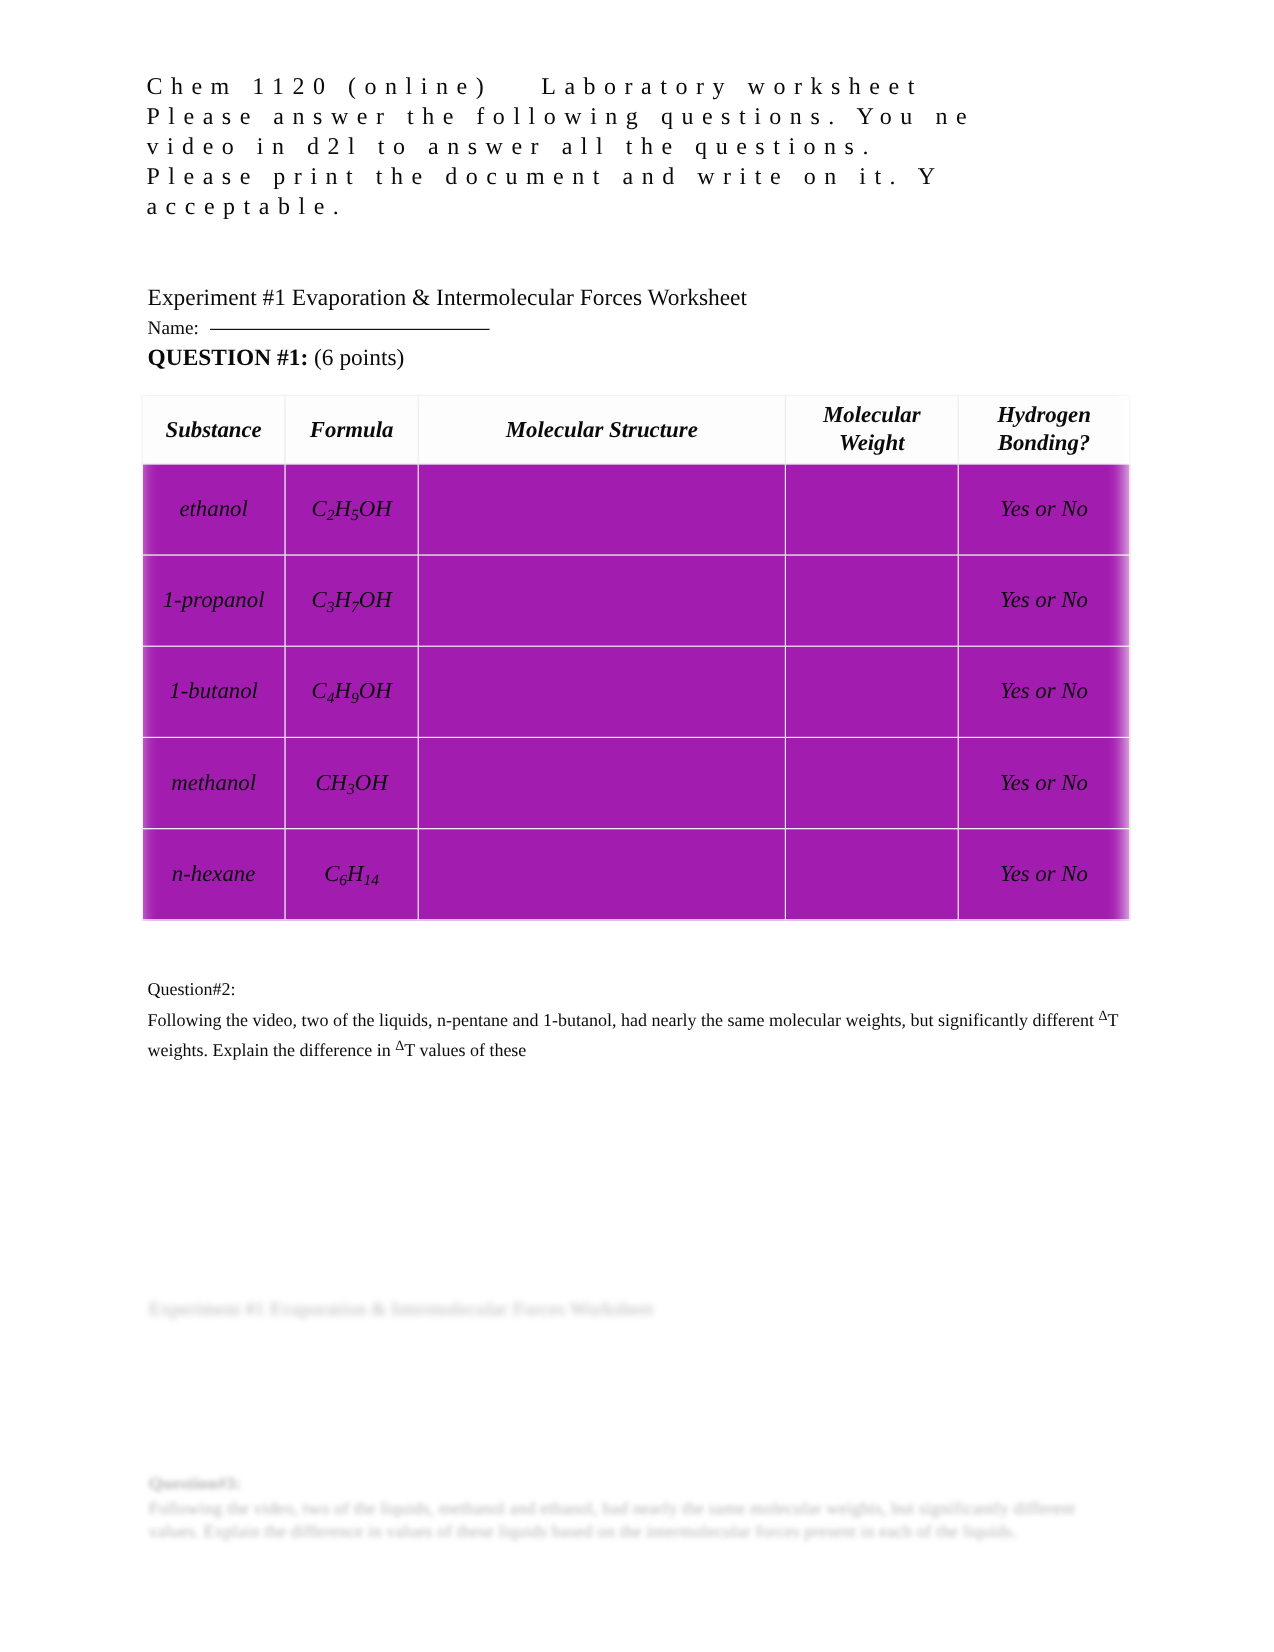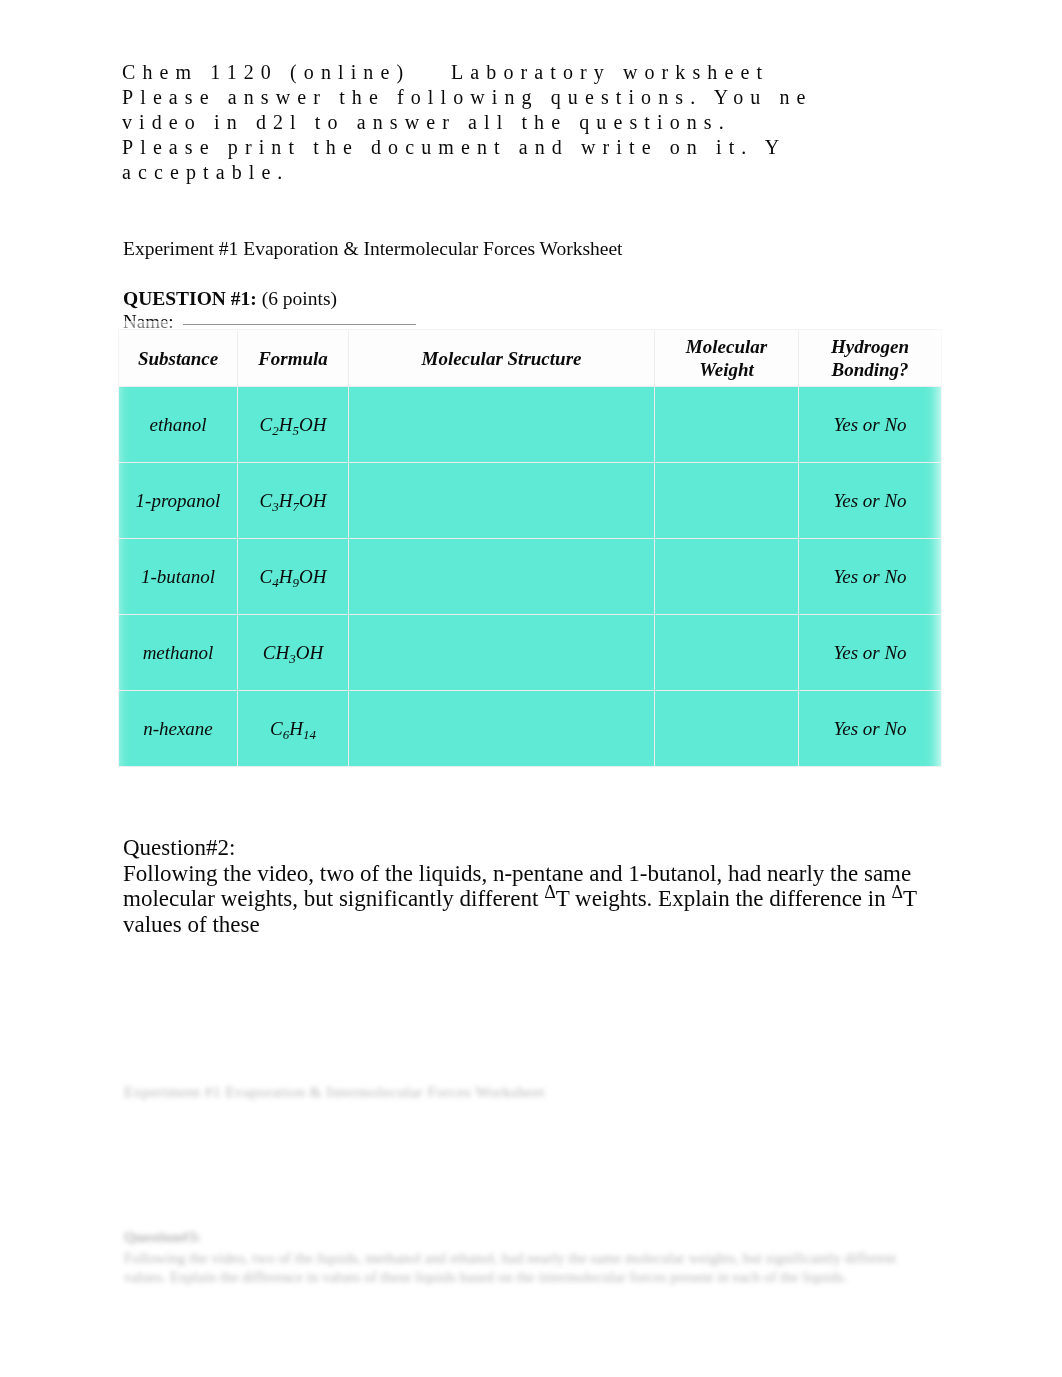--- a/index.html
+++ b/index.html
@@ -59,24 +59,23 @@
     left: 123px;
     top: 236px;
     font-size: 19.5px;
     line-height: 25px;
     white-space: nowrap;
   }
   .name-row {
     position: absolute;
     left: 123px;
     top: 261px;
-    font-size: 19px;
-    line-height: 25px;
-    white-space: nowrap;
-    margin-top: 48px;
+    font-size: 16px;
+    line-height: 25px;
+    white-space: nowrap;
   }
   .name-rule {
     display: inline-block;
     width: 233px;
     border-bottom: 1.6px solid #111;
     margin-left: 5px;
     vertical-align: 3px;
   }
   .q1-row {
     position: absolute;
@@ -109,21 +108,21 @@
   .wtable thead th {
     font-weight: bold;
     font-size: 19px;
     line-height: 23px;
     height: 56px;
     background: #fdfdfd;
   }
   .wtable tbody td {
     height: 75px;
     font-weight: normal;
-    background: #5eead4;
+    background: #a21caf;
   }
   
   .col-substance { width: 118px; }
   .col-formula   { width: 110px; }
   .col-structure { width: 305px; }
   .col-mw        { width: 143px; }
   .col-hb        { width: 142px; }
 
   .wtable sub {
     font-size: 0.68em;
@@ -139,23 +138,23 @@
     width: 834px;
     height: 518px;
     pointer-events: none;
     box-shadow: inset 0 0 14px 6px rgba(255,255,255,0.85);
   }
 
   
   .q2-block {
     position: absolute;
     left: 123px;
-    top: 835px;
+    top: 813px;
     width: 830px;
-    font-size: 23px;
+    font-size: 15px;
     line-height: 25.5px;
   }
   .q2-block .sup-delta {
     font-size: 0.78em;
     vertical-align: 0.42em;
     line-height: 0;
   }
 
   
   .ghost-line {

